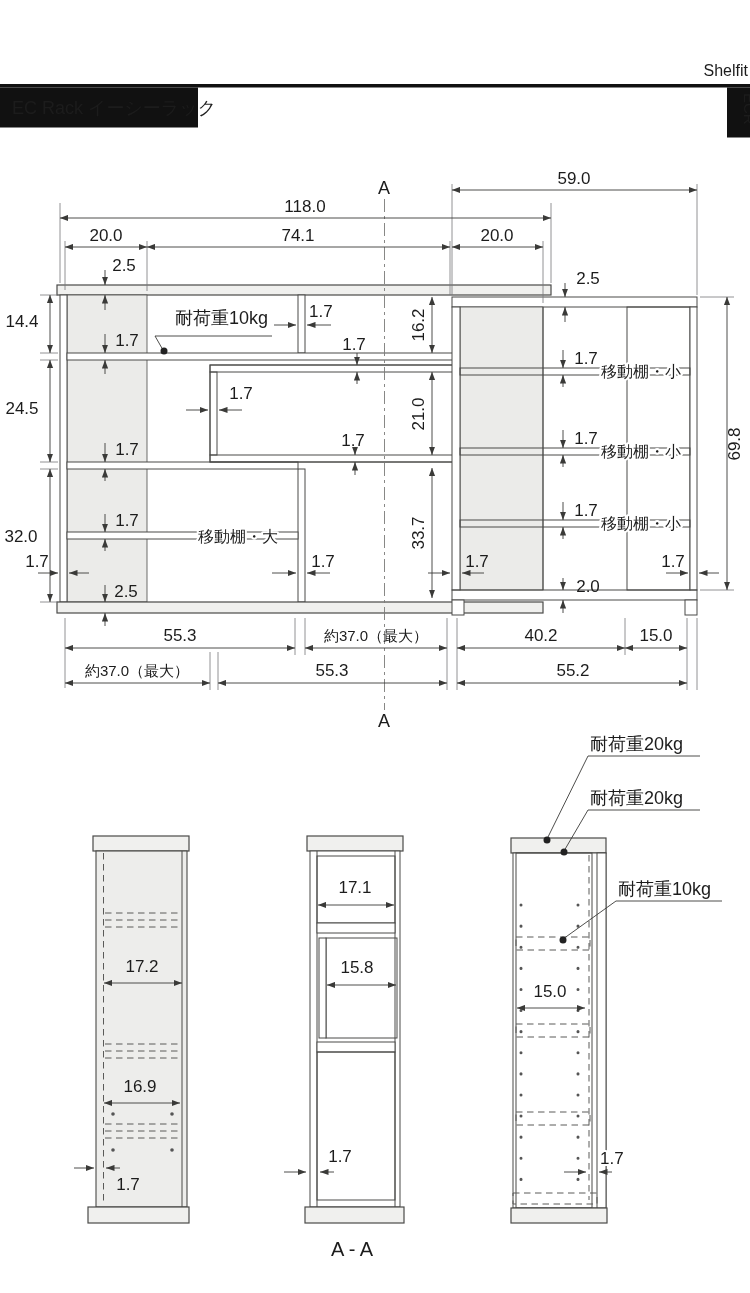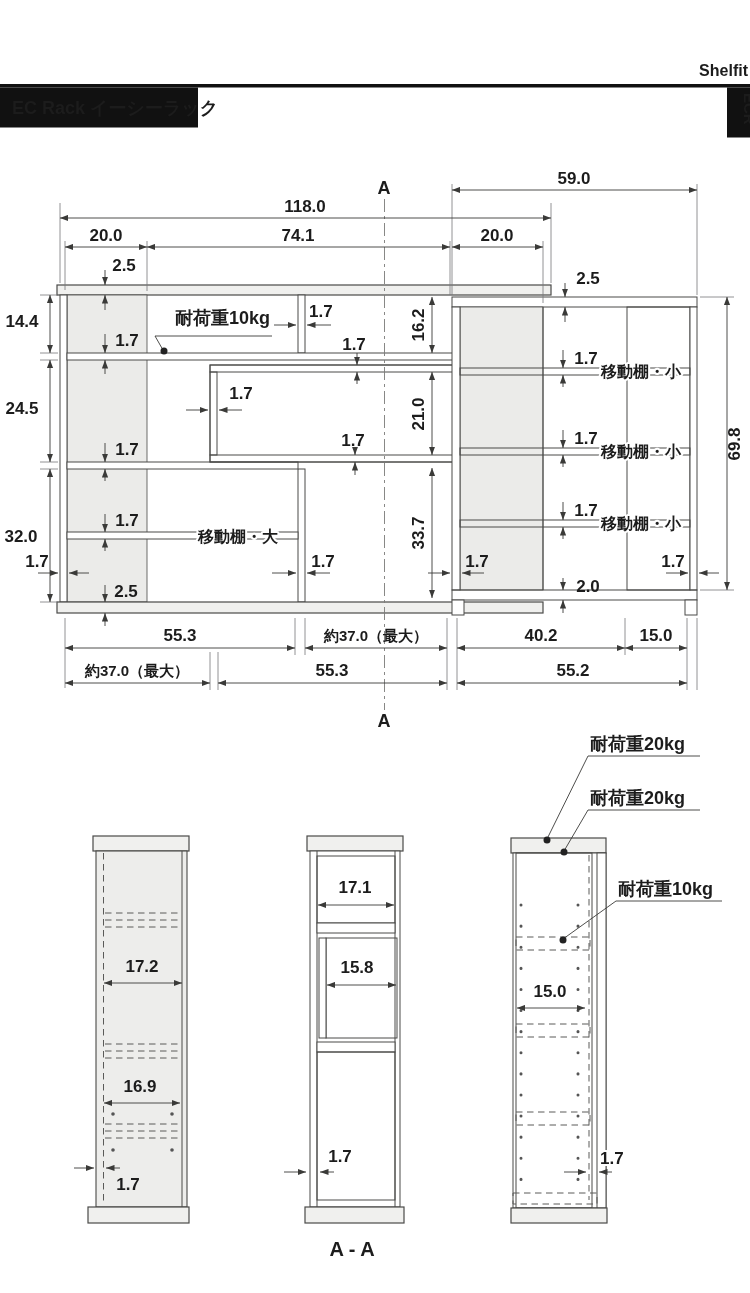--- a/index.html
+++ b/index.html
@@ -1,16 +1,16 @@
 <!DOCTYPE html>
 <html><head>
 <meta charset="utf-8">
 <style>
   html,body{margin:0;padding:0;background:#ffffff;}
-  #page{width:750px;height:1293px;position:relative;background:#fff;overflow:hidden;font-weight:bold;}
+  #page{width:750px;height:1293px;position:relative;background:#fff;overflow:hidden;}
   svg text{font-family:"Liberation Sans","DejaVu Sans",sans-serif;fill:#1c1c1c;}
   .t20{font-size:20px}.t18{font-size:18px}.t17{font-size:17px}.t16{font-size:16px}.t15{font-size:15px}
   .mid{text-anchor:middle}.end{text-anchor:end}
   .halo{paint-order:stroke;stroke:#ffffff;stroke-width:4px;stroke-linejoin:round}
   .s{stroke:#4a4a48;stroke-width:1;fill:none}
   .sr{stroke:#4a4a48;stroke-width:1;fill:#ffffff}
   .bd{stroke:#4a4a48;stroke-width:1.2;fill:#f0f0ee}
   .cell{fill:#ebebe9;stroke:#4a4a48;stroke-width:0.8}
   .dim{stroke:#3a3a38;stroke-width:0.9;fill:none}
   .ext{stroke:#77777a;stroke-width:0.8;fill:none}

